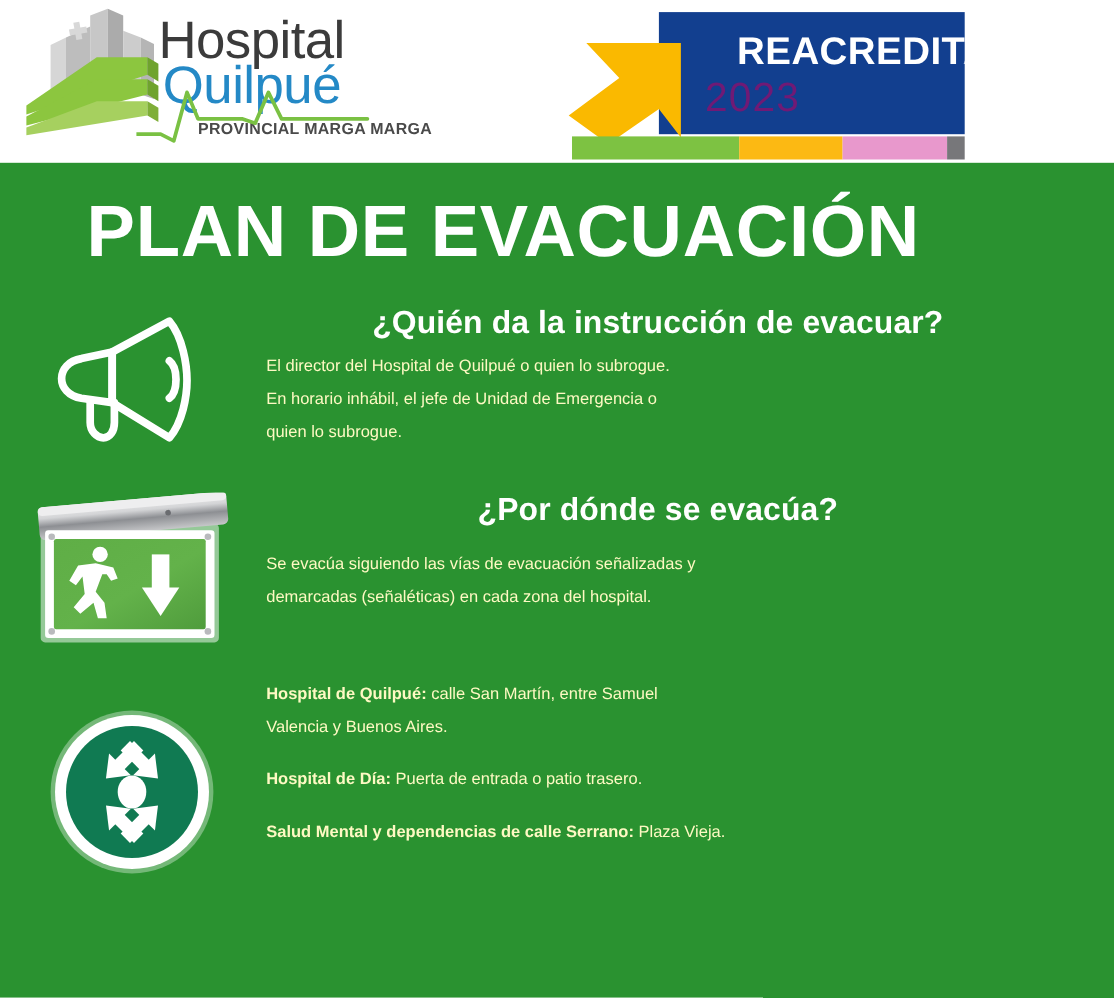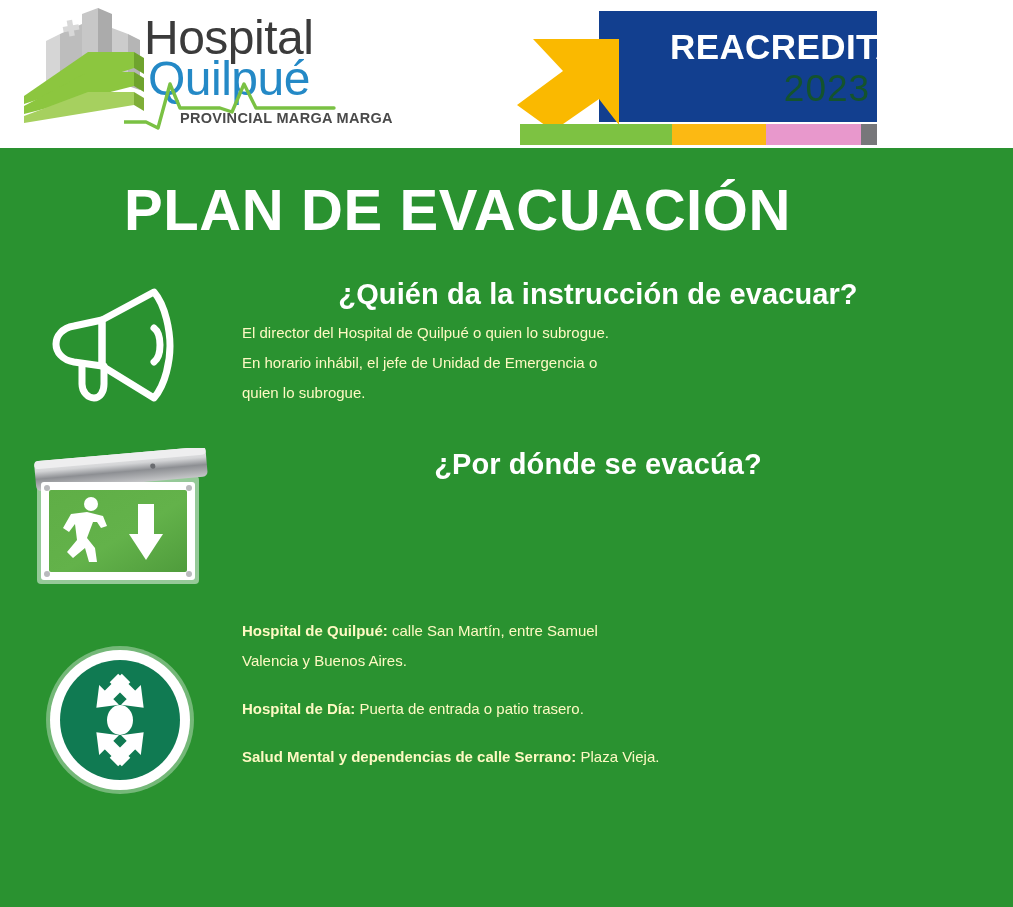--- a/index.html
+++ b/index.html
@@ -115,22 +115,22 @@
     font-weight: 700;
     letter-spacing: 0.4px;
     padding-left: 48px;
     box-sizing: border-box;
   }
   .accred-year {
     position: absolute;
     left: 0;
     top: 58px;
     width: 414px;
-    text-align: center;
-    color: #14532d;
+    text-align: left;
+    color: #701a75;
     font-size: 37px;
     line-height: 40px;
     font-weight: 300;
     letter-spacing: 1px;
     padding-left: 42px;
     box-sizing: border-box;
   }
   .accred-arrow {
     position: absolute;
     left: -92px;
@@ -157,21 +157,21 @@
     overflow: hidden;
   }
 
   .panel-title {
     position: absolute;
     left: 0;
     top: 33px;
     width: 915px;
     text-align: center;
     color: #ffffff;
-    font-size: 58px;
+    font-size: 66px;
     line-height: 58px;
     font-weight: 700;
     letter-spacing: 0.6px;
   }
 
   
   .row {
     position: absolute;
     left: 0;
     width: 1013px;
@@ -357,20 +357,24 @@
 
           <g fill="#ffffff">
             <rect x="113" y="56" width="16" height="34"></rect>
             <polygon points="104,86 138,86 121,112"></polygon>
           </g>
         </svg>
       </div>
     </div>
     <div class="row-body">
       <div class="q-heading">¿Por dónde se evacúa?</div>
+      <div class="q-body" style="padding-top:10px">
+        <p>Se evacúa siguiendo las vías de evacuación señalizadas y</p>
+        <p>demarcadas (señaléticas) en cada zona del hospital.</p>
+      </div>
     </div>
   </div>
 
   <div class="row row-3">
     <div class="row-icon">
       <div class="icon-zone">
         <svg width="160" height="160" viewBox="0 0 160 160" xmlns="http://www.w3.org/2000/svg">
           <circle cx="80" cy="80" r="74" fill="#ffffff" opacity="0.35"></circle>
           <circle cx="80" cy="80" r="70" fill="#ffffff"></circle>
           <circle cx="80" cy="80" r="60" fill="#107a52"></circle>

